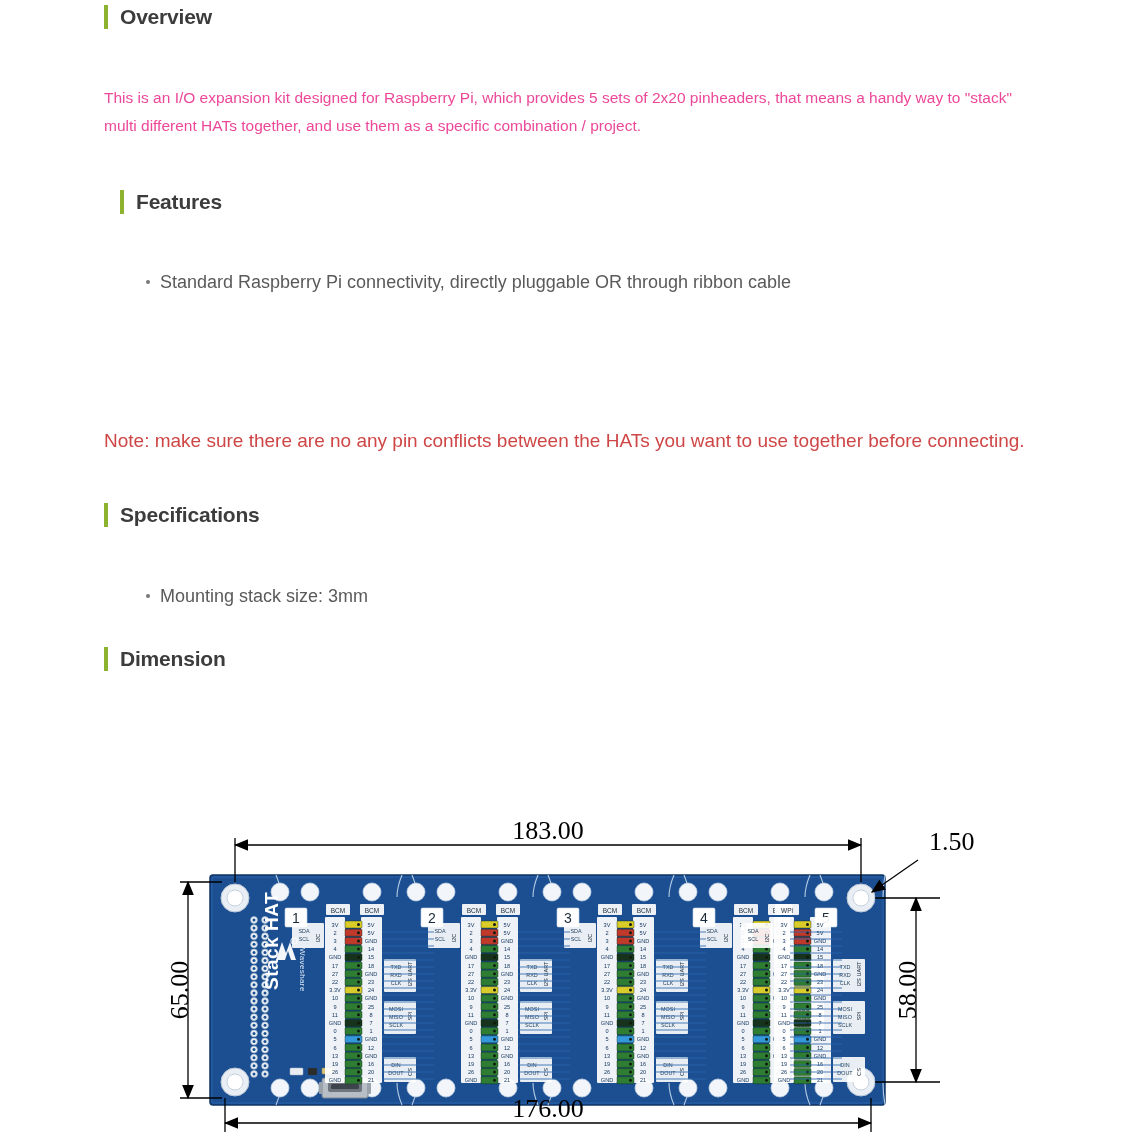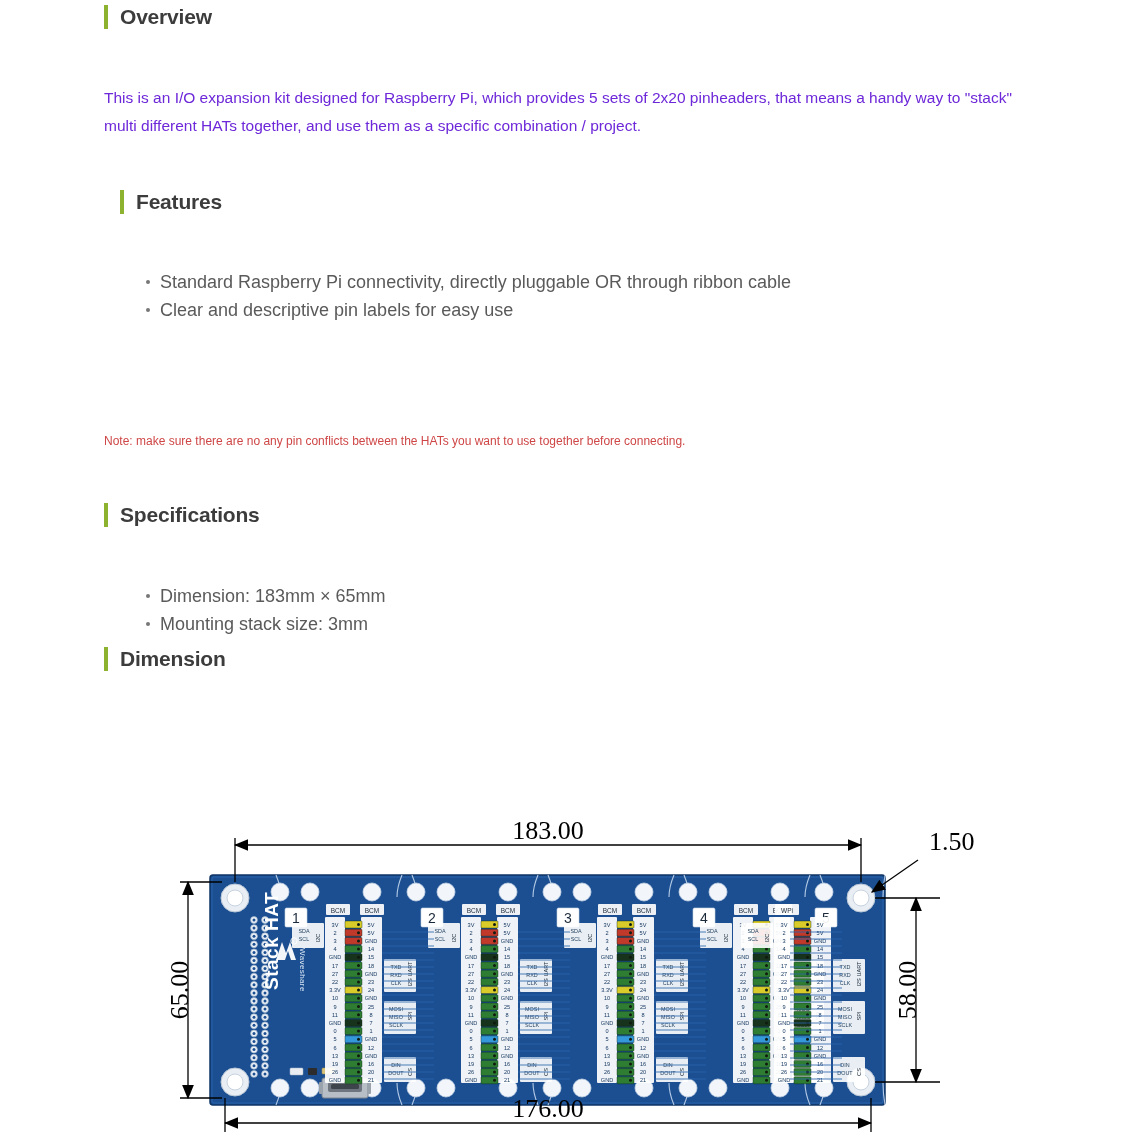--- a/index.html
+++ b/index.html
@@ -27,21 +27,21 @@
     margin: 0;
     font-size: 21px;
     font-weight: bold;
     color: #3c3c3c;
     letter-spacing: -0.2px;
     line-height: 24px;
   }
 
   
   .para {
-    color: #6d28d9;
+    color: #ec4899;
     font-size: 15.5px;
     line-height: 28px;
     max-width: 940px;
   }
   ul.bullets {
     margin: 0; padding: 0 0 0 28px;
     list-style: none;
   }
   ul.bullets li {
     position: relative;
@@ -53,21 +53,21 @@
   ul.bullets li::before {
     content: "";
     position: absolute;
     left: -14px; top: 12px;
     width: 4px; height: 4px;
     border-radius: 50%;
     background: #777;
   }
   .note {
     color: #cf4646;
-    font-size: 12px;
+    font-size: 19px;
     line-height: 28px;
   }
 
   
   #sec-overview  { position: absolute; left: 104px; top: 5px;  }
   #overview-text { position: absolute; left: 104px; top: 84px; }
   #sec-features  { position: absolute; left: 104px; top: 190px; padding-left: 16px; }
   #features-list { position: absolute; left: 132px; top: 268px; }
   #note-line     { position: absolute; left: 104px; top: 427px; }
   #sec-specs     { position: absolute; left: 104px; top: 503px; text-align: center; }
@@ -94,32 +94,30 @@
 
   <div class="para" id="overview-text">This is an I/O expansion kit designed for Raspberry Pi, which provides 5 sets of 2x20 pinheaders, that means a handy way to "stack" multi different HATs together, and use them as a specific combination / project.</div>
 
   <div class="section-head" id="sec-features">
     <span class="accent-bar"></span>
     <h2>Features</h2>
   </div>
 
   <ul class="bullets" id="features-list">
     <li>Standard Raspberry Pi connectivity, directly pluggable OR through ribbon cable</li>
-    <li>Clear and descriptive pin labels for easy use</li>
   </ul>
 
   <div class="note" id="note-line">Note: make sure there are no any pin conflicts between the HATs you want to use together before connecting.</div>
 
   <div class="section-head" id="sec-specs">
     <span class="accent-bar"></span>
     <h2>Specifications</h2>
   </div>
 
   <ul class="bullets" id="specs-list">
-    <li>Dimension: 183mm × 65mm</li>
     <li>Mounting stack size: 3mm</li>
   </ul>
 
   <div class="section-head" id="sec-dimension">
     <span class="accent-bar"></span>
     <h2>Dimension</h2>
   </div>
 
   <div id="drawing">
     <svg width="870" height="325" viewBox="0 0 870 325" xmlns="http://www.w3.org/2000/svg">

